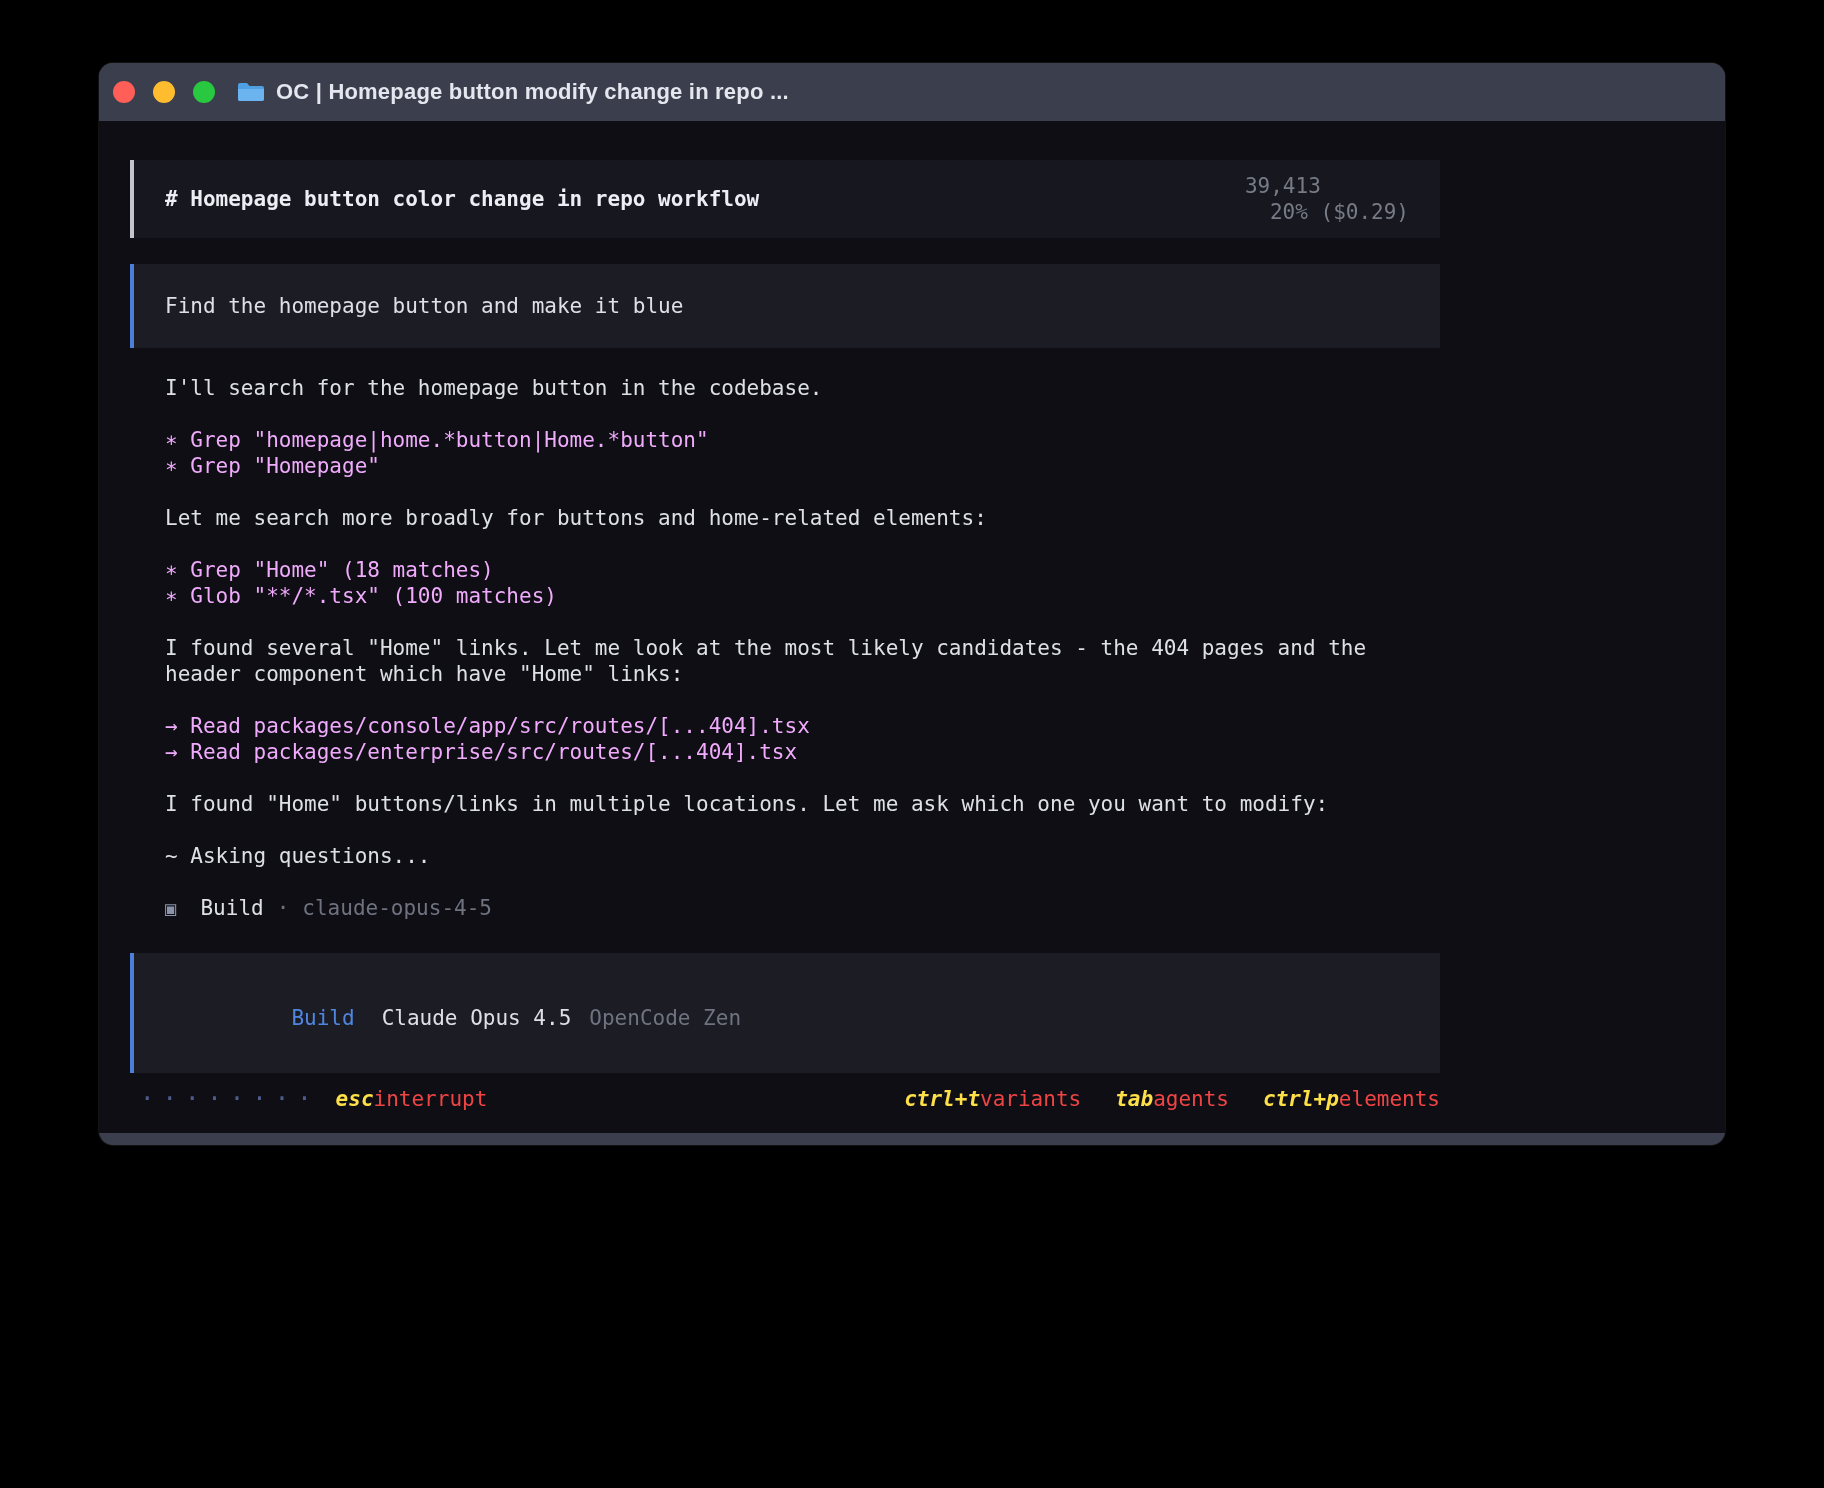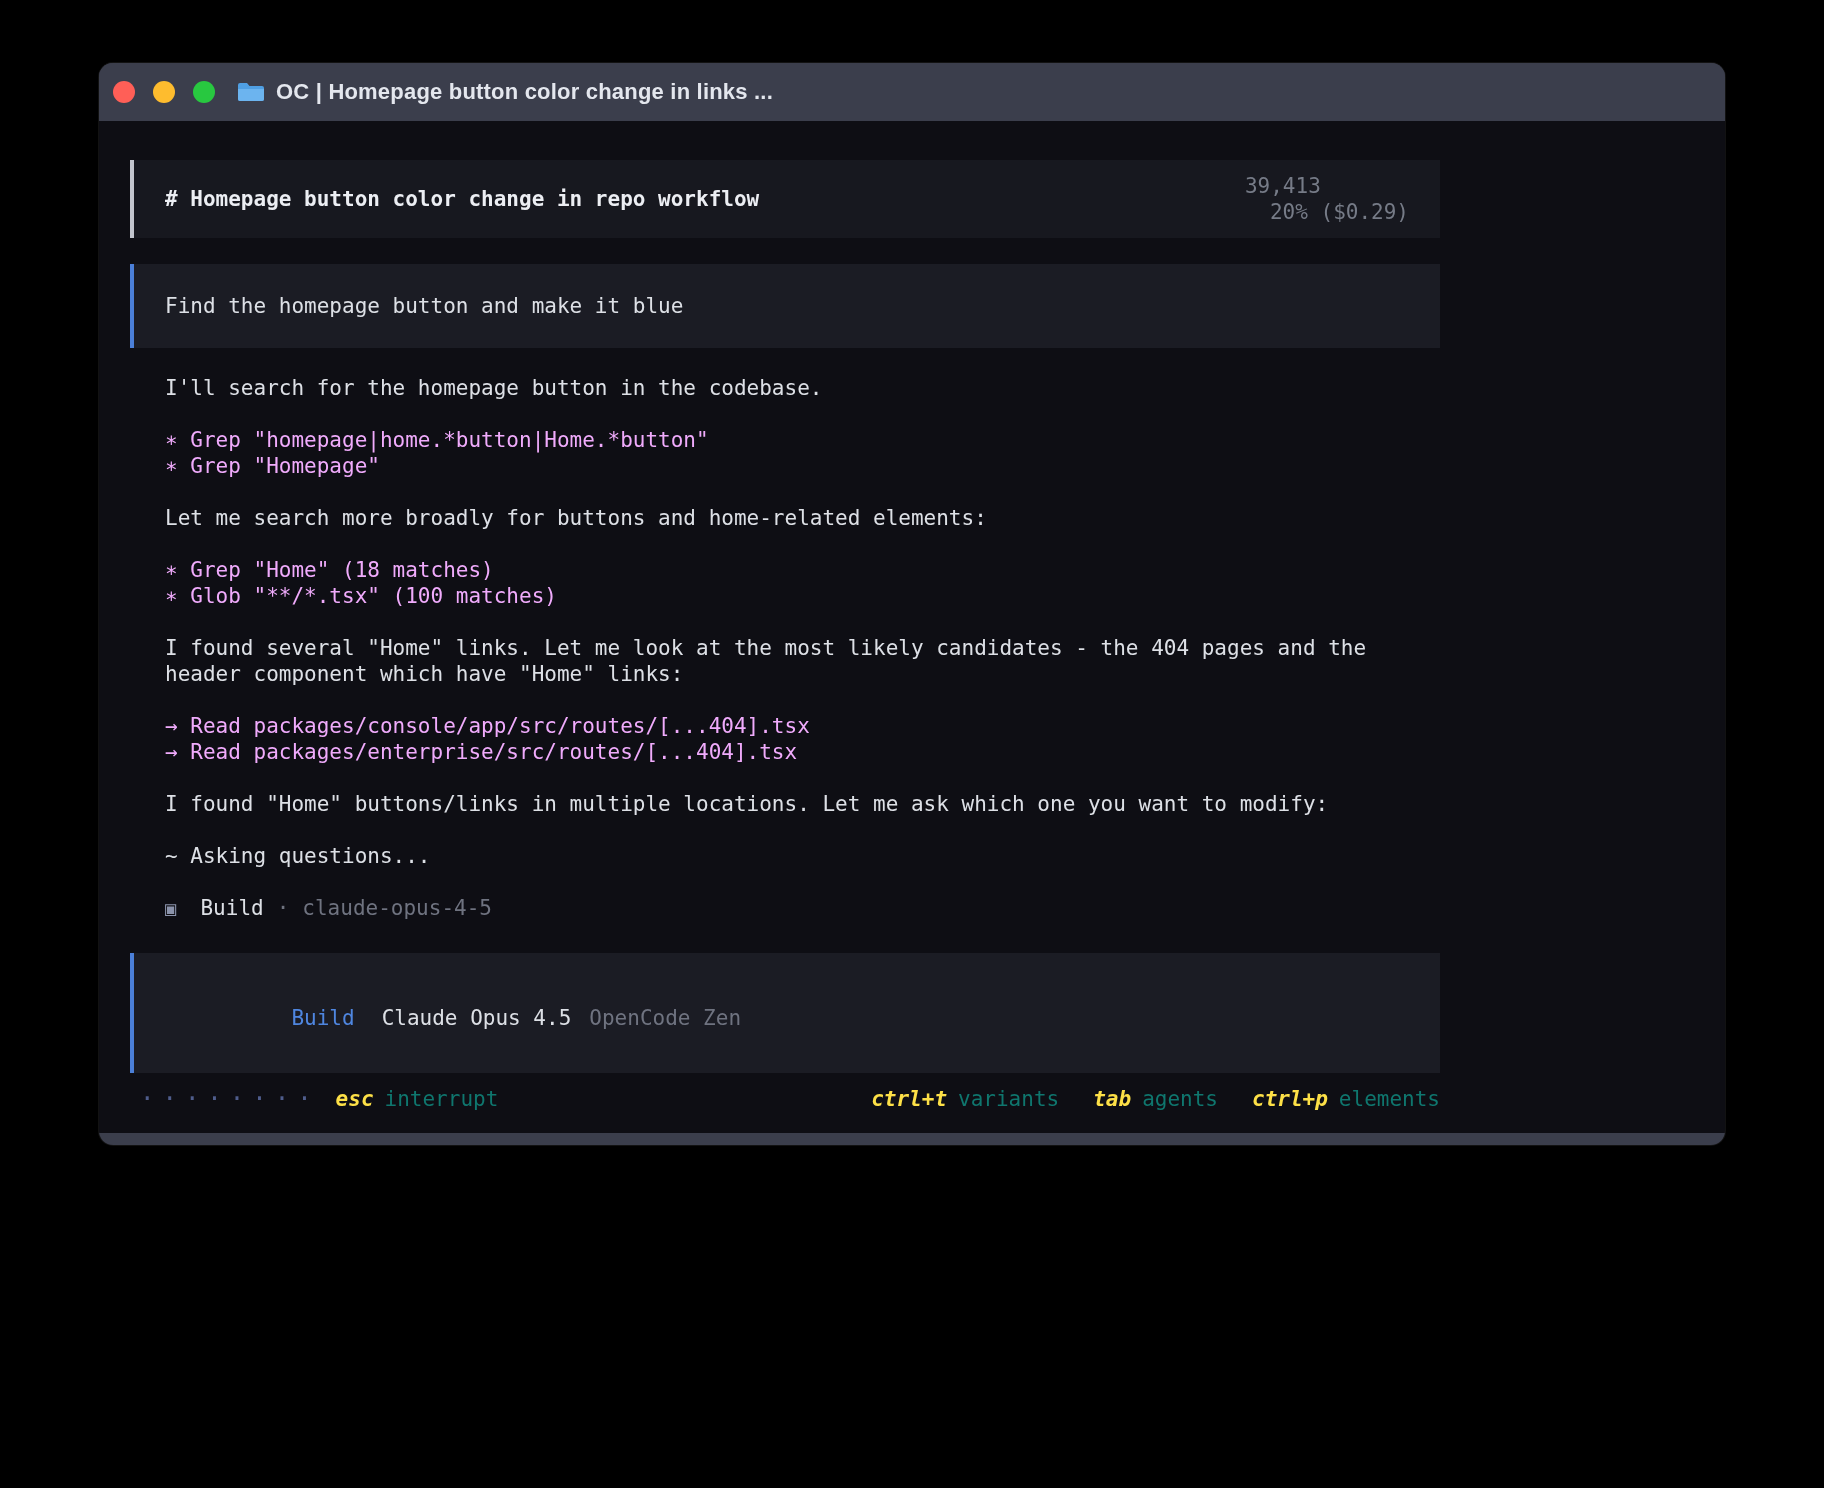--- a/index.html
+++ b/index.html
@@ -72,21 +72,21 @@
   .model-line .provider{color:#6f7380;}
   .statusbar{
     margin-top:13px;display:flex;align-items:center;
     padding-left:10px;font-size:21px;
   }
   .spinner{
     color:#4f5d8c;letter-spacing:8px;font-size:24px;margin-right:16px;
     line-height:26px;
   }
   .key{font-weight:700;color:#fde047;font-style:italic;}
-  .lbl{color:#0f766e;margin-left:11px;}
+  .lbl{color:#ef4444;}
   .esc-group{white-space:pre;}
   .hints{margin-left:auto;display:flex;}
   .hint{margin-left:34px;white-space:pre;}
 </style>
 </head>
 <body>
 
 <div class="window">
 
   <div class="titlebar">
@@ -94,21 +94,21 @@
       <div class="light red"></div>
       <div class="light yellow"></div>
       <div class="light green"></div>
     </div>
     <span class="folder">
       <svg width="28" height="22" viewBox="0 0 28 22">
         <path d="M1 4 a2 2 0 0 1 2-2 h7 l2.5 3 H25 a2 2 0 0 1 2 2 v11 a2 2 0 0 1-2 2 H3 a2 2 0 0 1-2-2 Z" fill="#4f9fe3"></path>
         <path d="M1 8 H27 V18 a2 2 0 0 1-2 2 H3 a2 2 0 0 1-2-2 Z" fill="#6cb4ef"></path>
       </svg>
     </span>
-    <span class="wtitle">OC | Homepage button color change in links ...</span>
+    <span class="wtitle">OC | Homepage button modify change in repo ...</span>
   </div>
 
   <div class="content">
     <div class="column">
 
       <div class="block header-block">
         <span class="header-title"># Homepage button color change in repo workflow</span>
         <span class="header-stats">
           <span>39,413</span>
           <span class="pct">20% ($0.29)</span>

